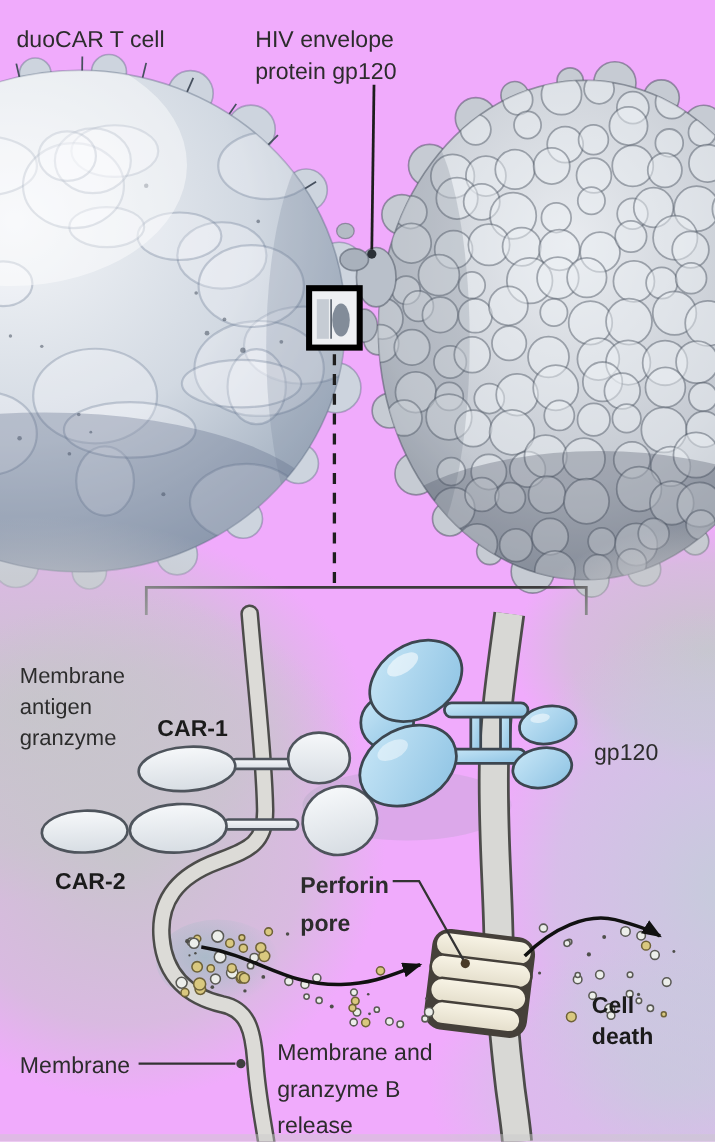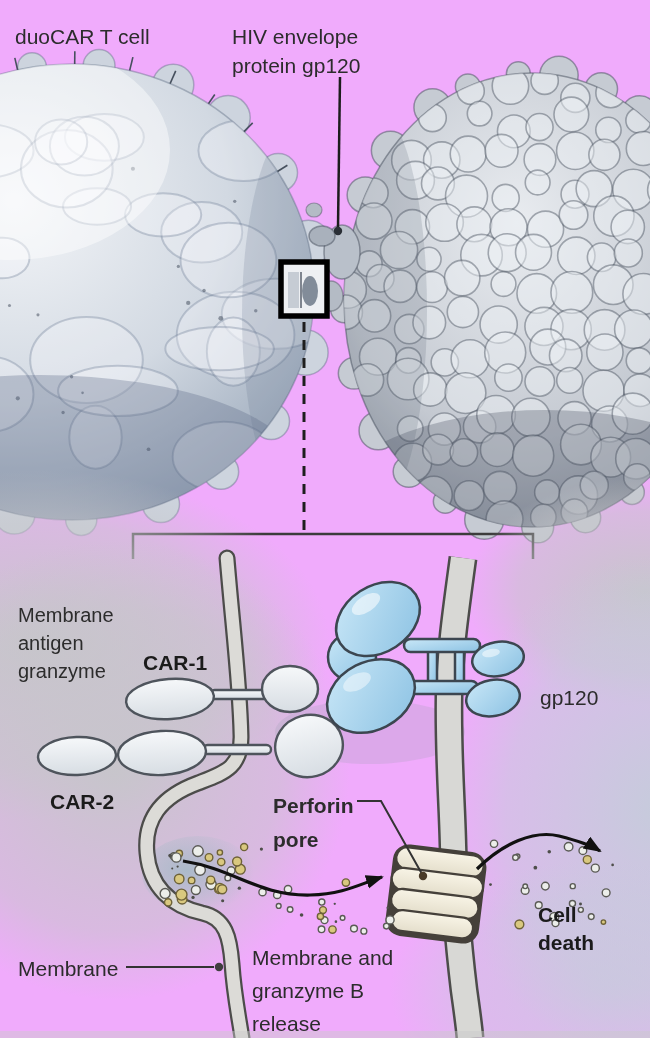--- a/index.html
+++ b/index.html
@@ -9,21 +9,21 @@
   .lbl{position:absolute;color:#2c2c2c;font-size:21px;line-height:29px;white-space:nowrap;}
   .lbl.small{font-size:20px;line-height:28px;}
   .lbl.bold{font-weight:bold;color:#1b1b1b;}
   .lbl div{white-space:nowrap;}
   #lbl-duocar{left:15px;top:22px;}
   #lbl-envelope{left:232px;top:22px;}
   #lbl-infected{left:427px;top:22px;}
   #lbl-chimeric{left:18px;top:601px;}
   #lbl-car1{left:143px;top:648px;}
   #lbl-car2{left:50px;top:787px;}
-  #lbl-gp120{left:540px;top:670px;margin-top:13px;}
+  #lbl-gp120{left:540px;top:670px;}
   #lbl-perforin-pore{left:273px;top:789px;line-height:34px;font-weight:bold;}
   #lbl-membrane{left:18px;top:954px;}
   #lbl-release{left:252px;top:941px;line-height:33px;}
   #lbl-celldeath{left:538px;top:901px;width:86px;text-align:left;line-height:28px;}
 </style>
 </head>
 <body>
 
 <div id="fig">
 

